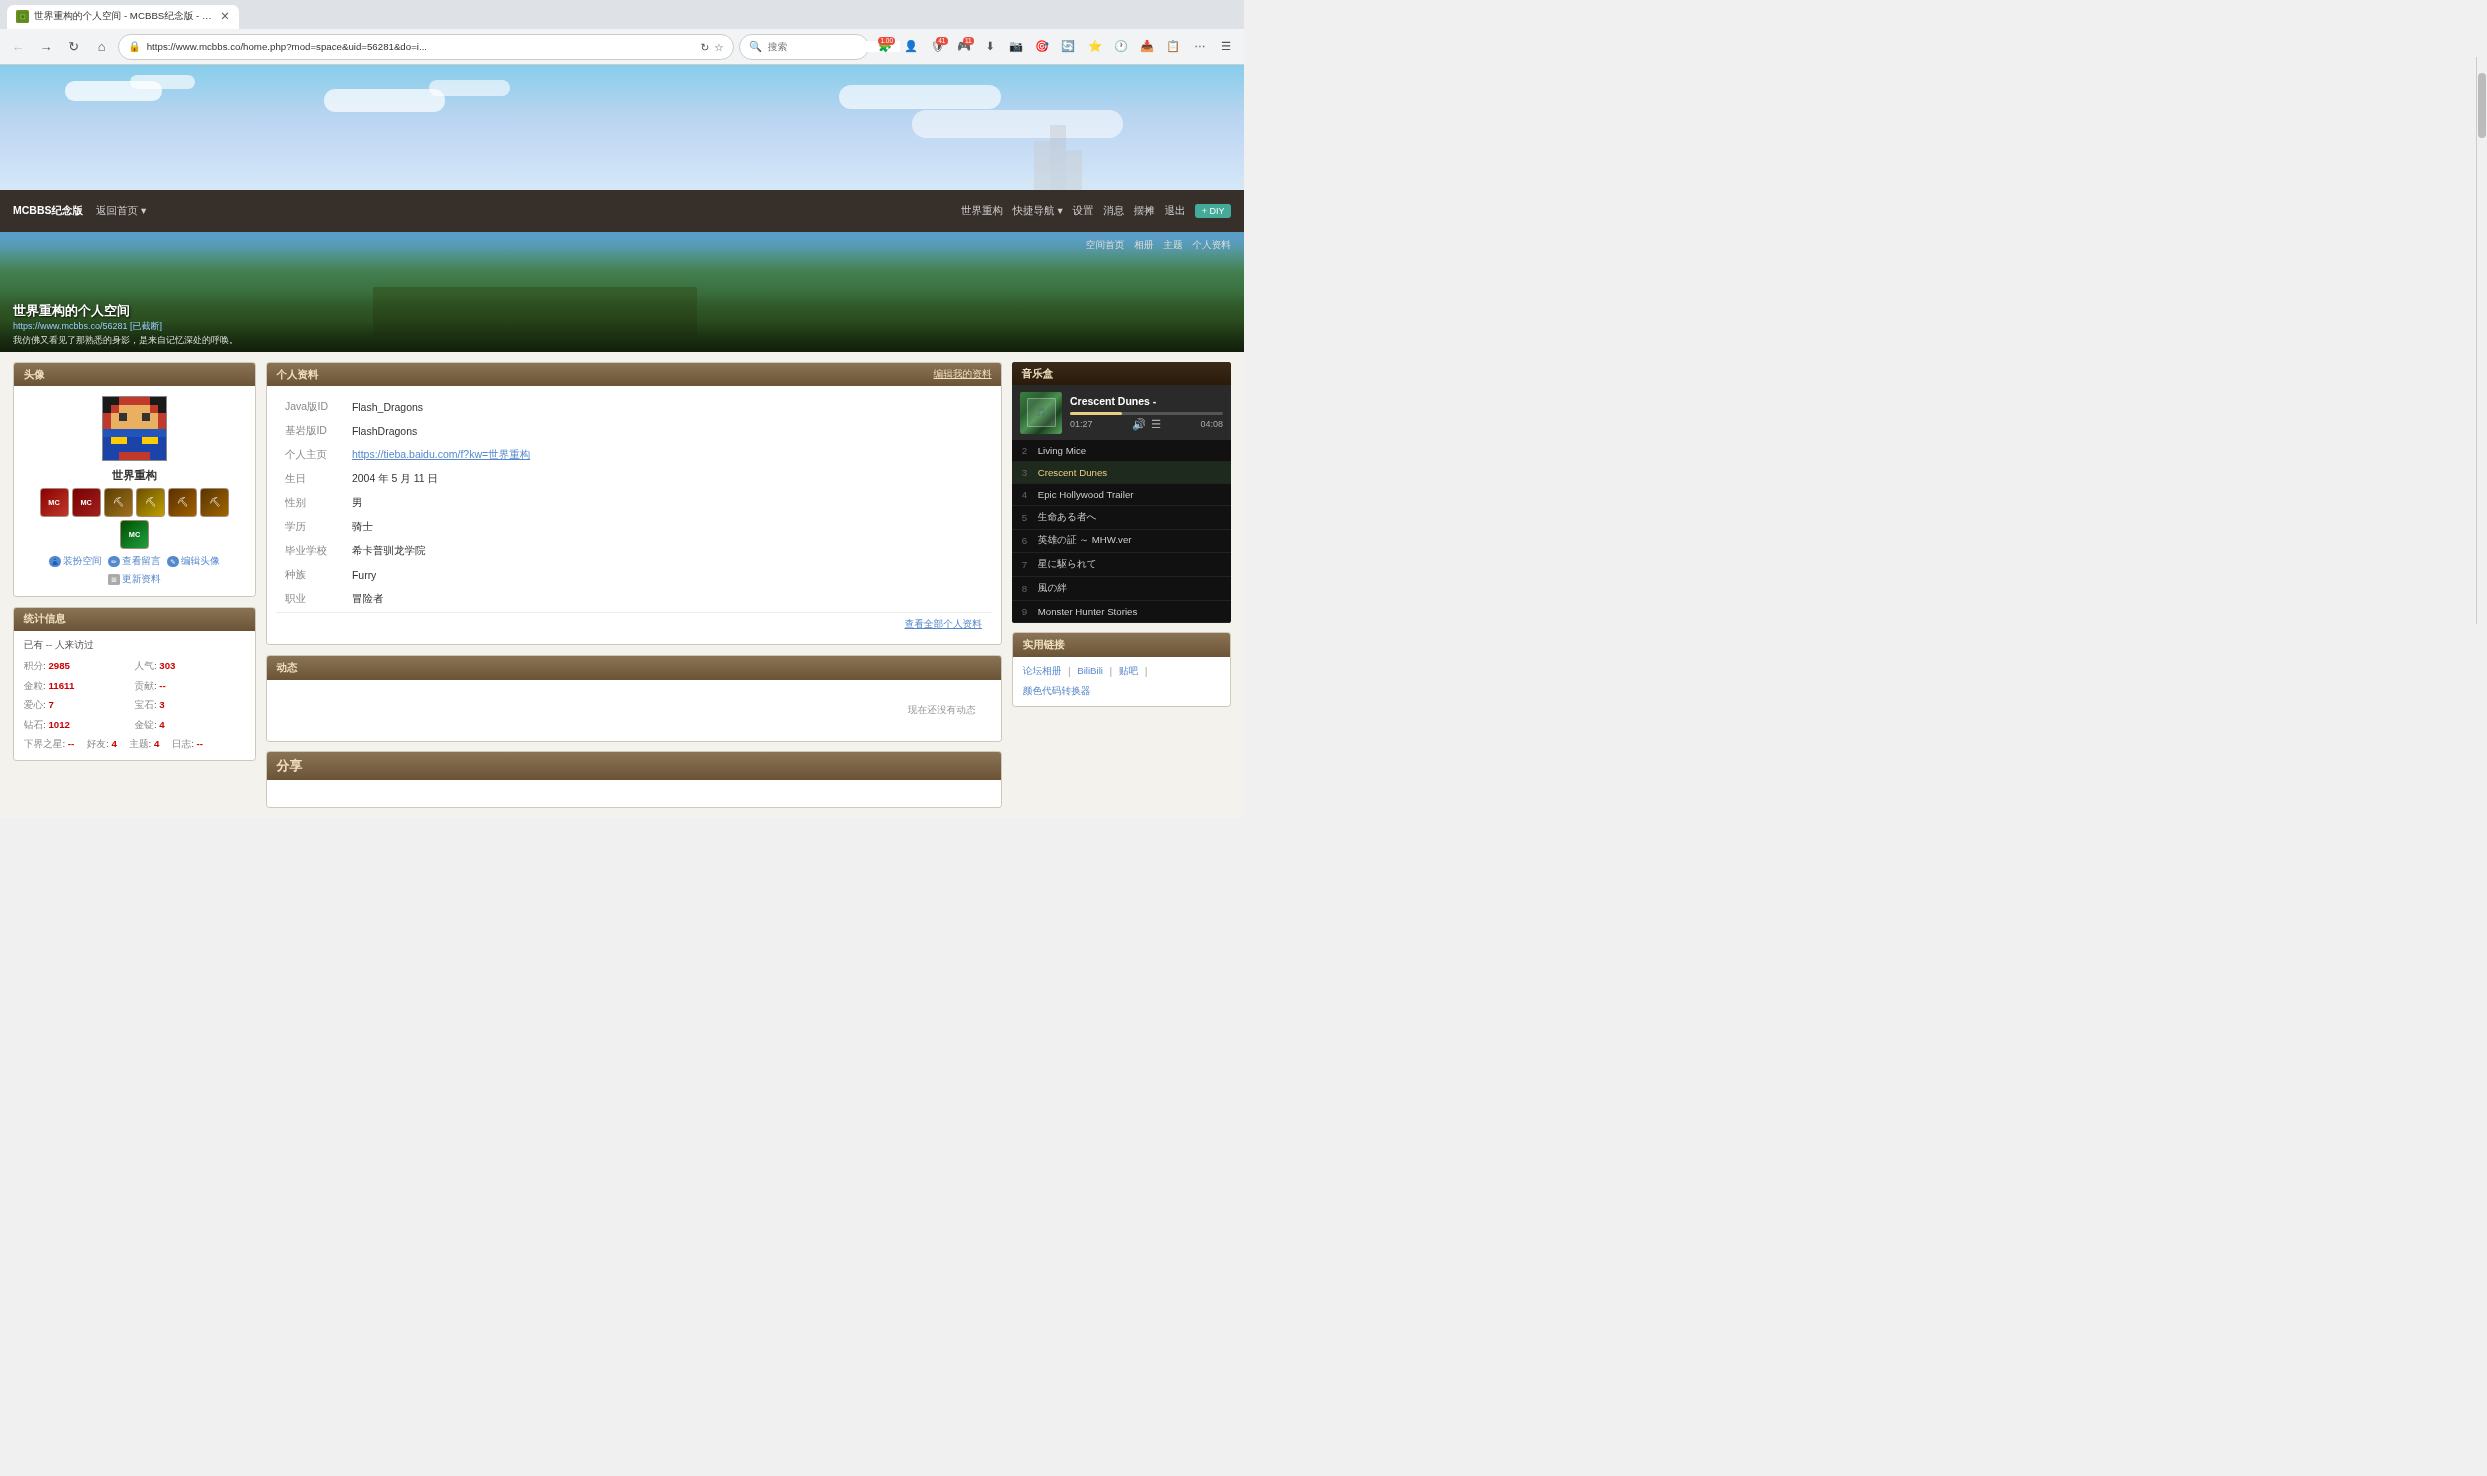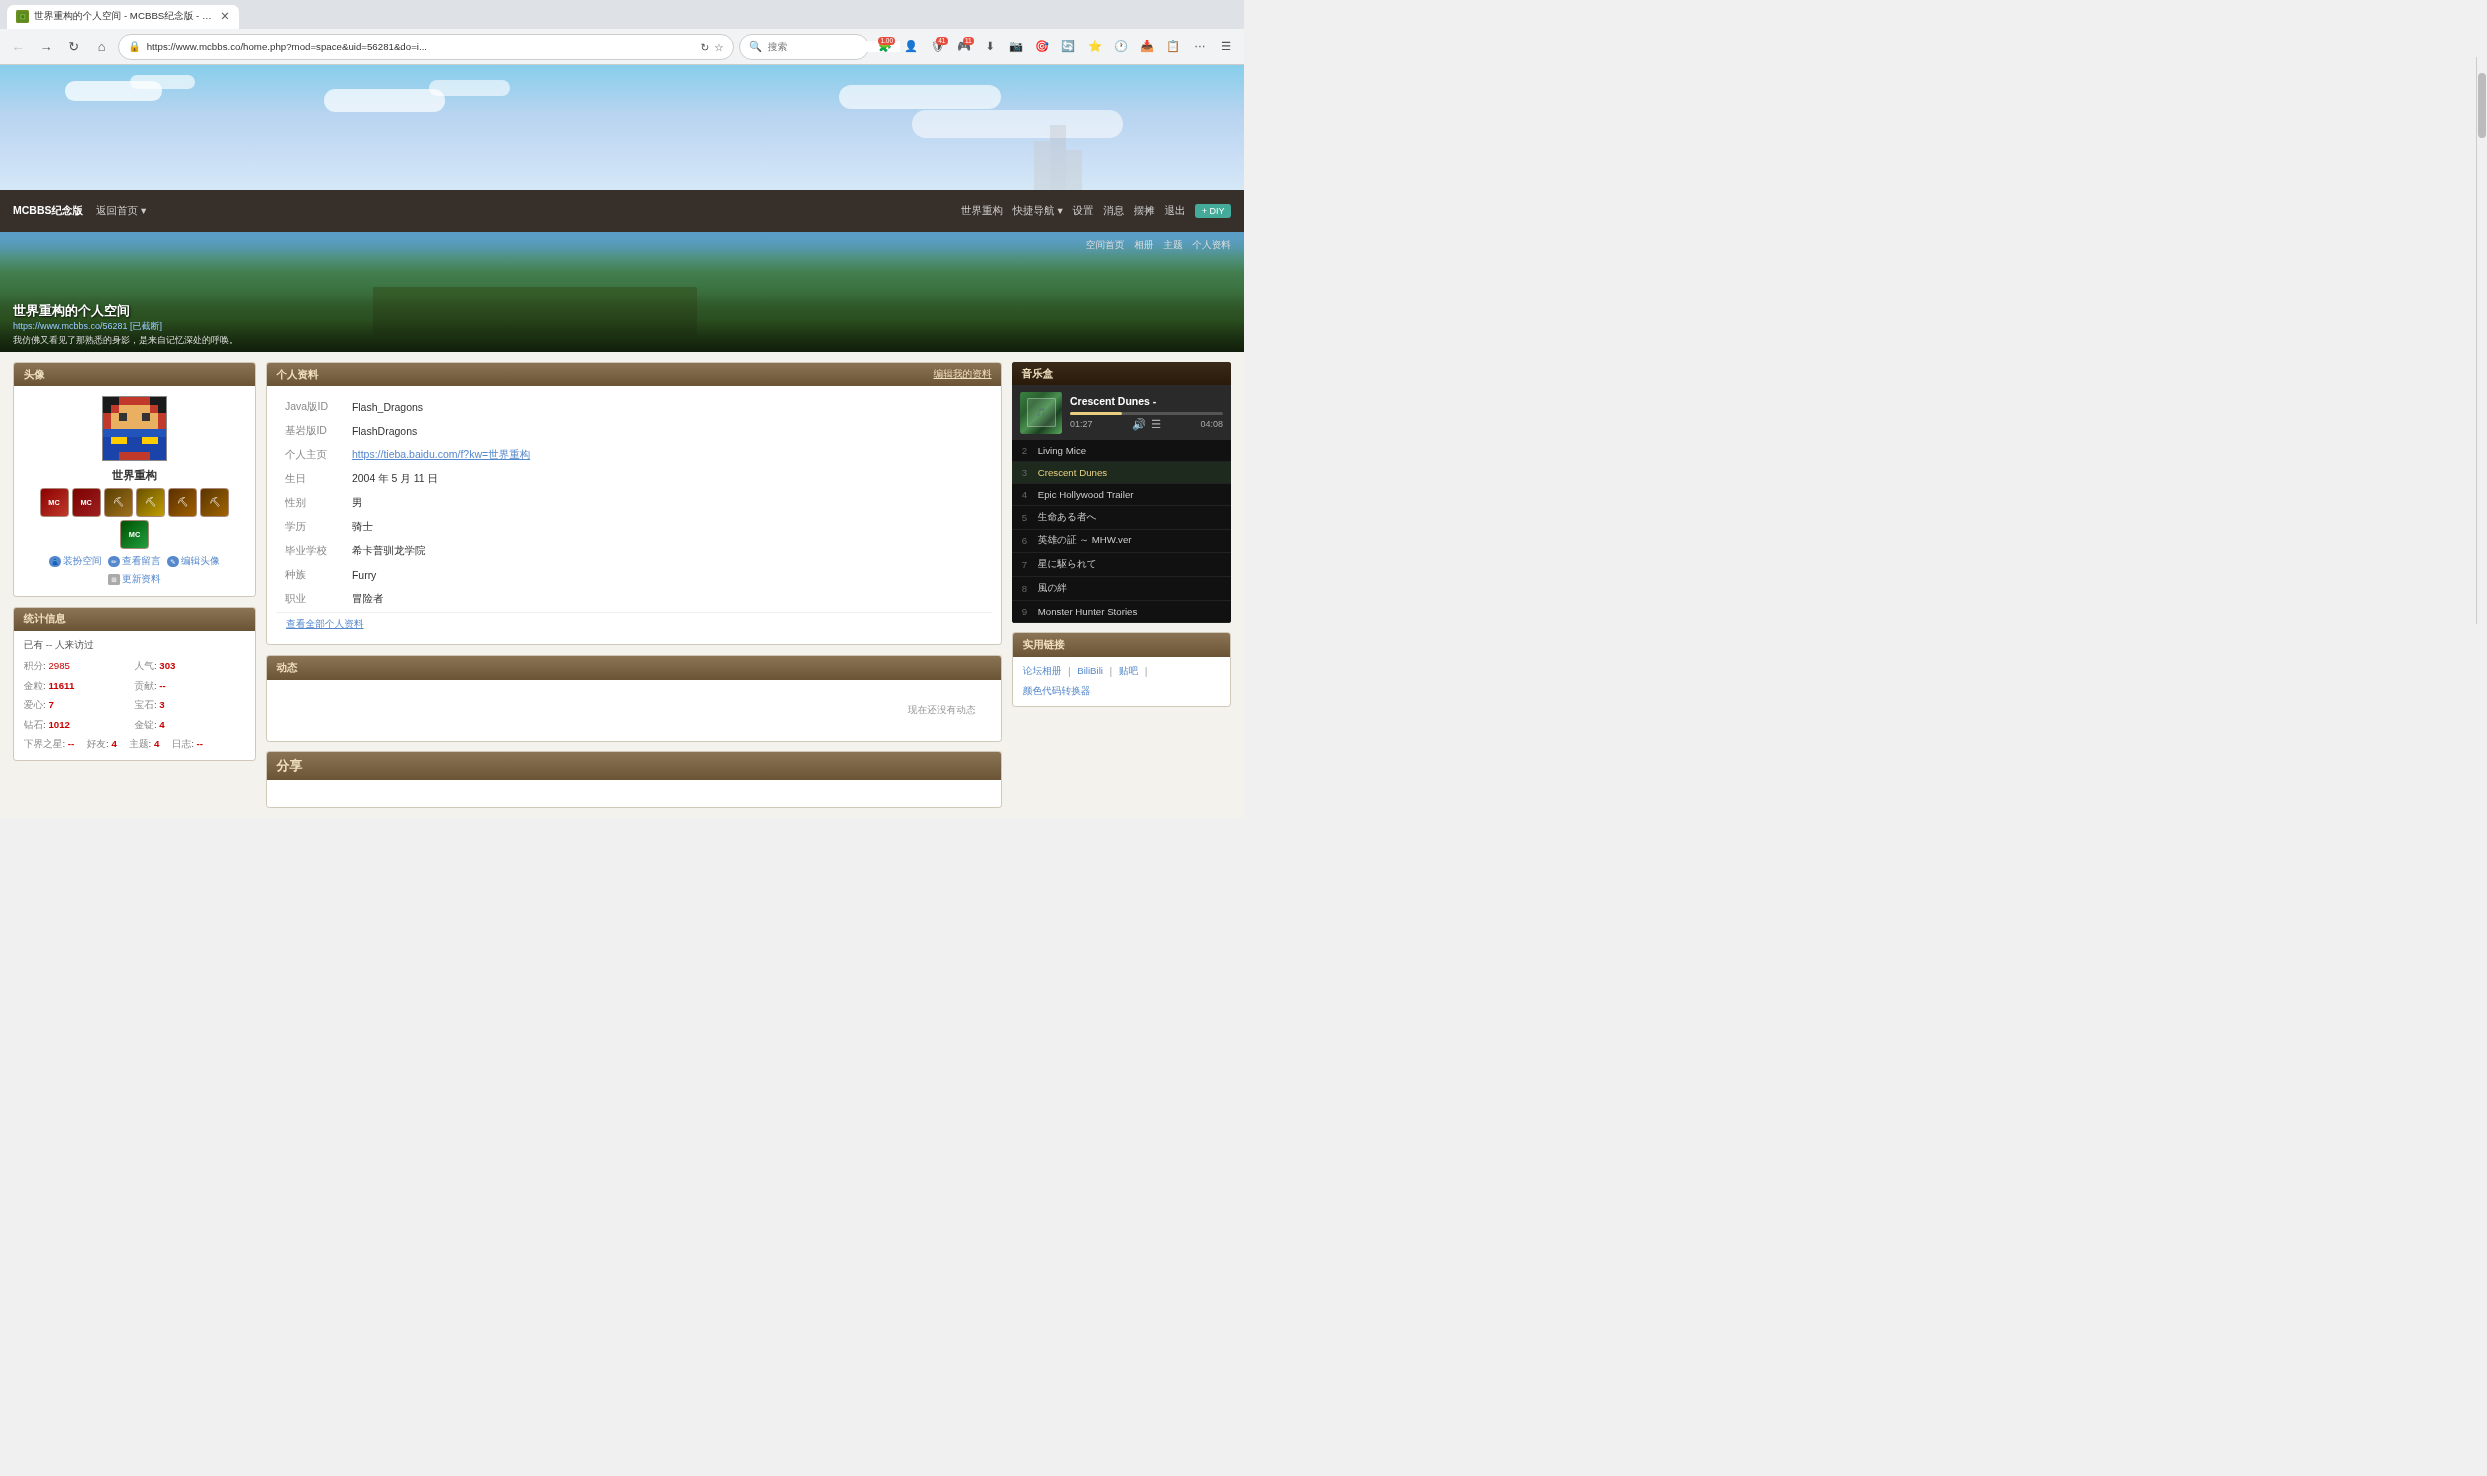--- a/index.html
+++ b/index.html
@@ -55,21 +55,21 @@
     .badge-row { display: flex; justify-content: center; gap: 3.2px; flex-wrap: wrap; margin: 4.9px 0; }
     .action-links { display: flex; gap: 6.5px; justify-content: center; flex-wrap: wrap; margin-top: 6.5px; }
     .action-link { display: flex; align-items: center; gap: 2.4px; color: #5588cc; font-size: 9.7px; text-decoration: none; }
 
     
     .profile-table { width: 100%; }
     .profile-table td { padding: 4px 6.5px; font-size: 10.5px; vertical-align: middle; }
     .profile-table .label { color: #888; width: 65px; white-space: nowrap; }
     .profile-table .value { color: #333; }
     .profile-table .value a { color: #5588cc; }
-    .view-all { color: #aaa; font-size: 9.7px; padding: 4.9px 9.7px; border-top: 0.8px solid #eee; font-family: Liberation Serif, serif; }
+    .view-all { color: #aaa; font-size: 9.7px; text-align: right; padding: 4.9px 9.7px; border-top: 0.8px solid #eee; font-family: Liberation Serif, serif; }
 
     
     .activity-empty { color: #999; font-size: 9.7px; text-align: right; padding: 16px; }
 
     
     .music-box { background: #1a1a1a; border-radius: 3.2px; overflow: hidden; margin-bottom: 9.7px; }
     .music-header { background: linear-gradient(180deg, #3a2a1a 0%, #2a1a0a 100%); color: #f0e0c0; font-size: 10.5px; font-weight: bold; padding: 4.9px 9.7px; }
     .now-playing { display: flex; align-items: center; gap: 8px; padding: 6.5px 8px; background: #2a2a2a; }
     .album-art { width: 42px; height: 42px; border-radius: 2.4px; background: linear-gradient(135deg, #2a5 30%, #484 60%, #363 100%); flex-shrink: 0; display: flex; align-items: center; justify-content: center; overflow: hidden; }
     .album-art-inner { width: 100%; height: 100%; background: linear-gradient(135deg, #4a8 0%, #273 40%, #162 70%, #374 100%); }
@@ -357,21 +357,21 @@
         </div>
       </div>
 
       <div class="panel">
         <div class="panel-header">统计信息</div>
         <div class="panel-body">
           <div style="font-size:9.7px;color:#555;margin-bottom:6.5px;">已有 -- 人来访过</div>
           <div style="display:flex;flex-wrap:wrap;gap:3.2px 0;">
             <div style="width:50%;font-size:9.7px;color:#555;padding:1.6px 0;">
               <span style="color:#888;">积分</span>:
-              <span style="color:#c00;font-weight:normal;">2985</span>
+              <span style="color:#c00;font-weight:bold;">2985</span>
             </div>
             <div style="width:50%;font-size:9.7px;color:#555;padding:1.6px 0;">
               <span style="color:#888;">人气</span>:
               <span style="color:#c00;font-weight:bold;">303</span>
             </div>
             <div style="width:50%;font-size:9.7px;color:#555;padding:1.6px 0;">
               <span style="color:#888;">金粒</span>:
               <span style="color:#c00;font-weight:bold;">11611</span>
             </div>
             <div style="width:50%;font-size:9.7px;color:#555;padding:1.6px 0;">

